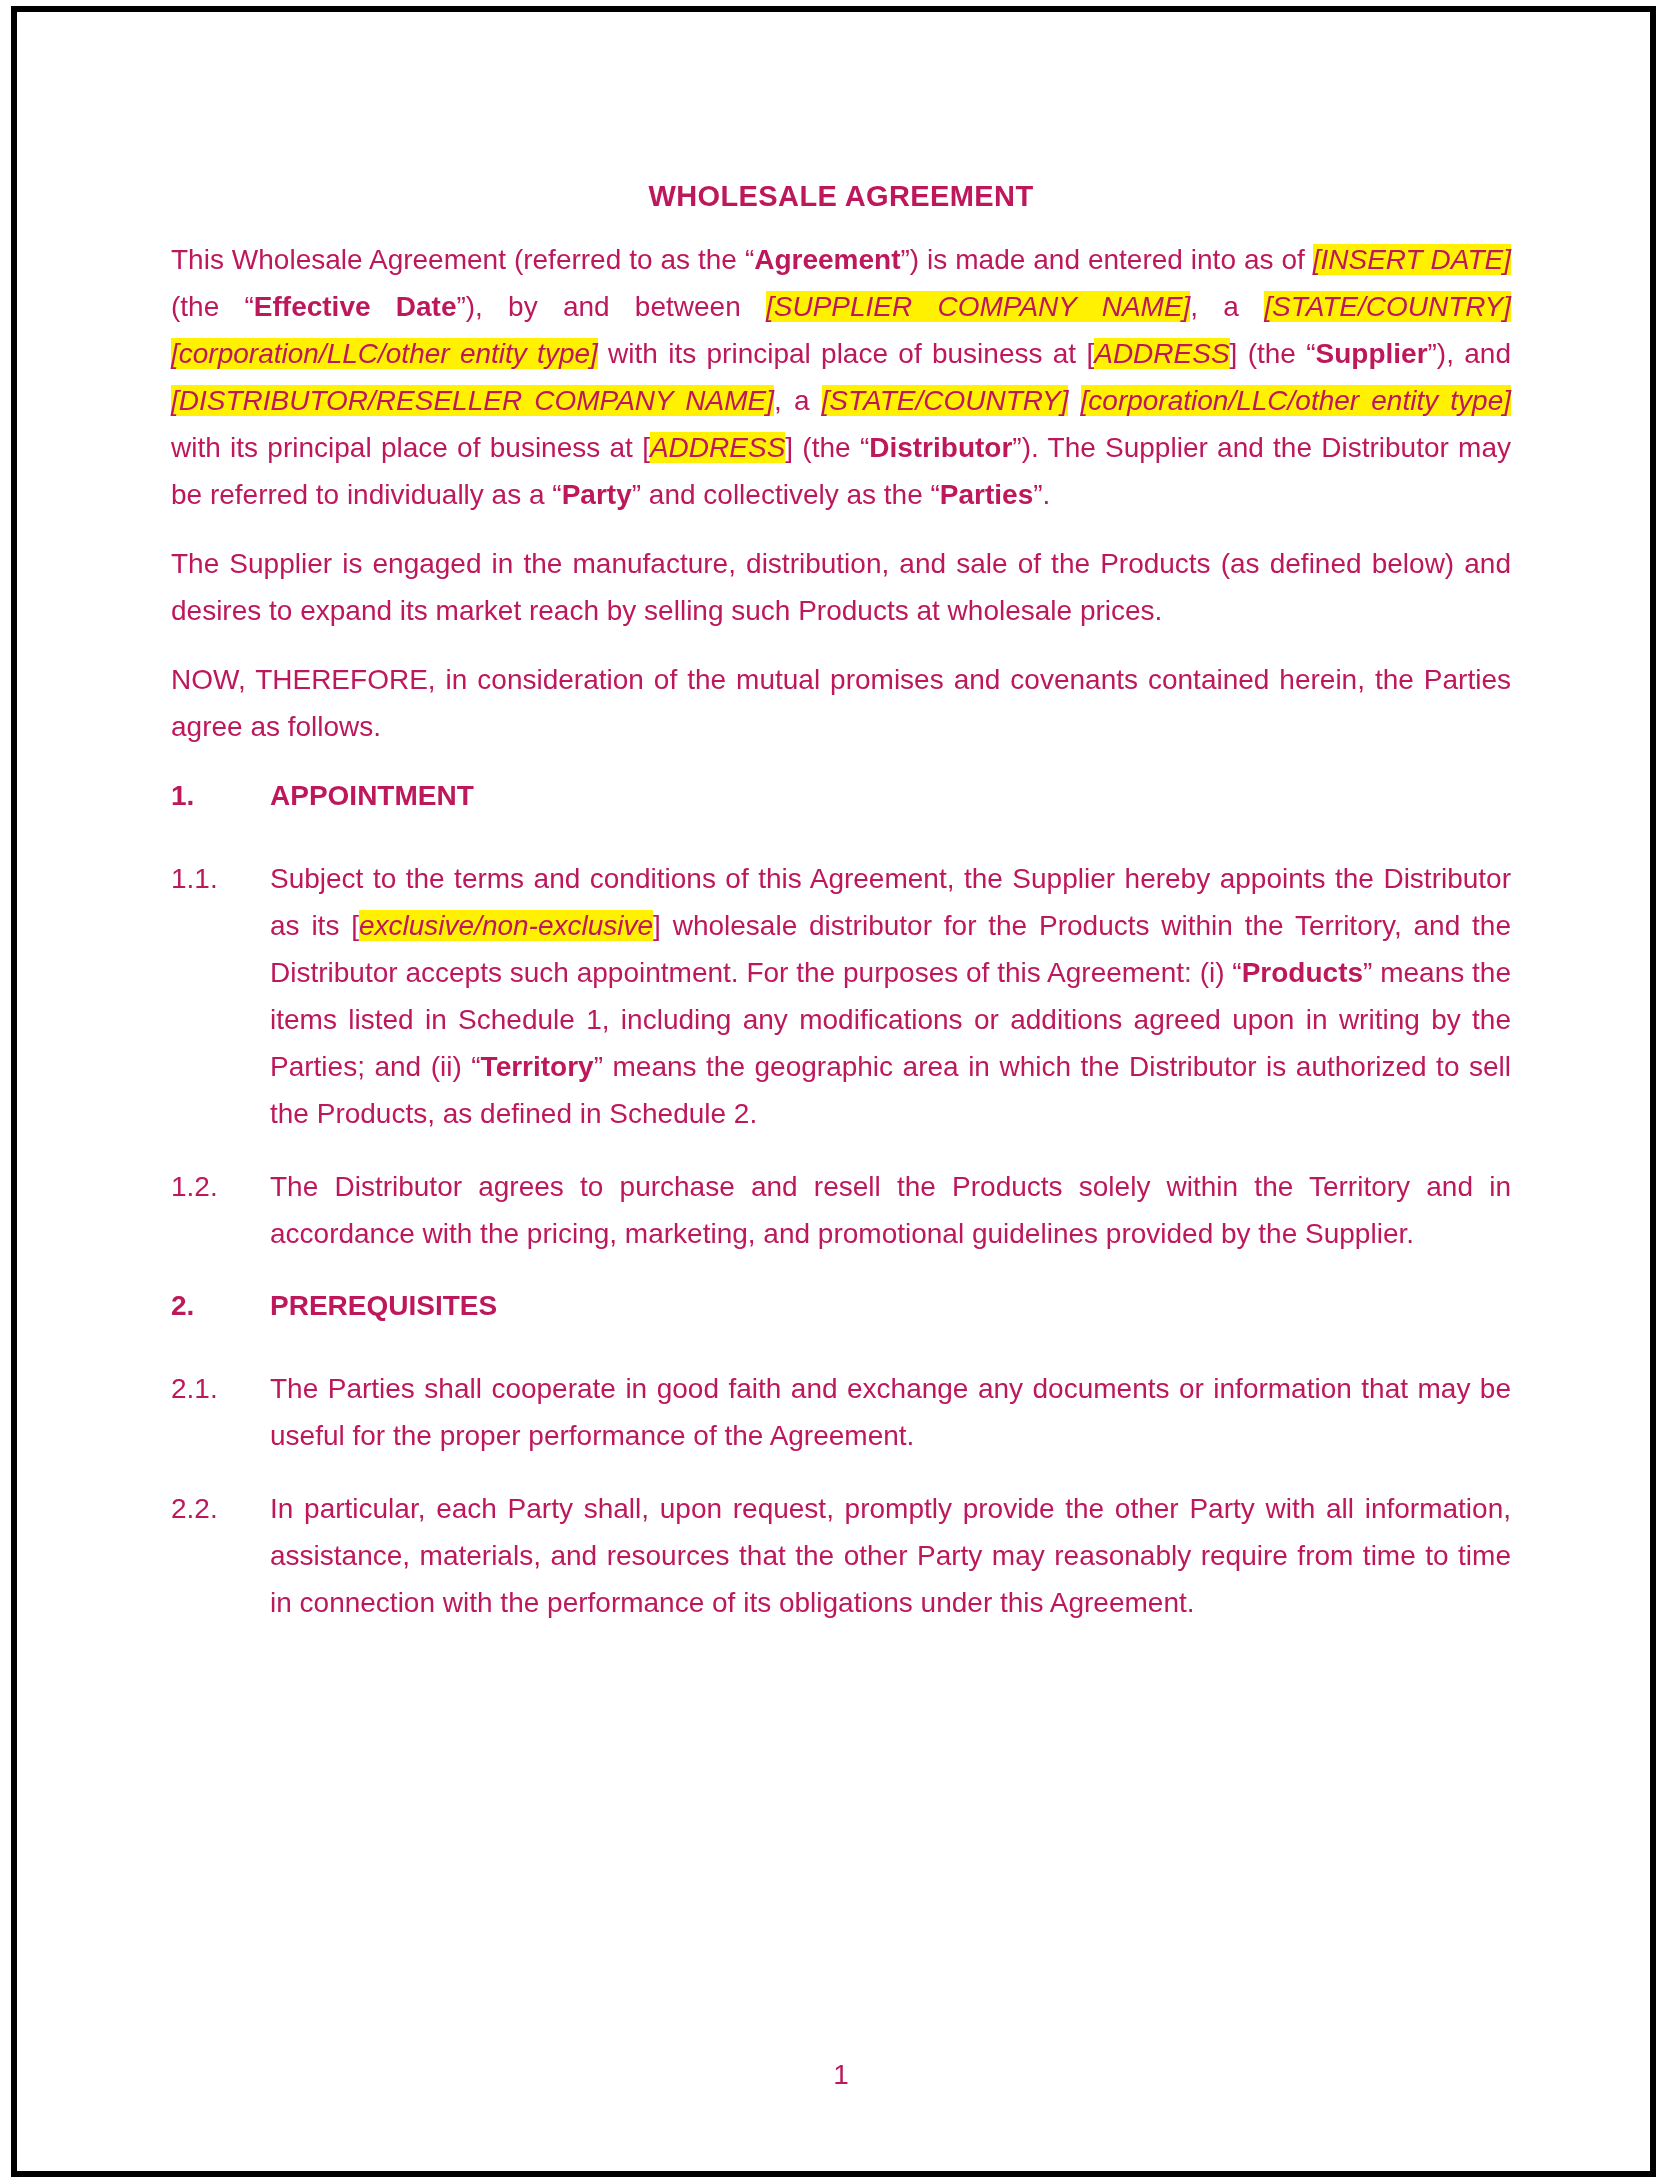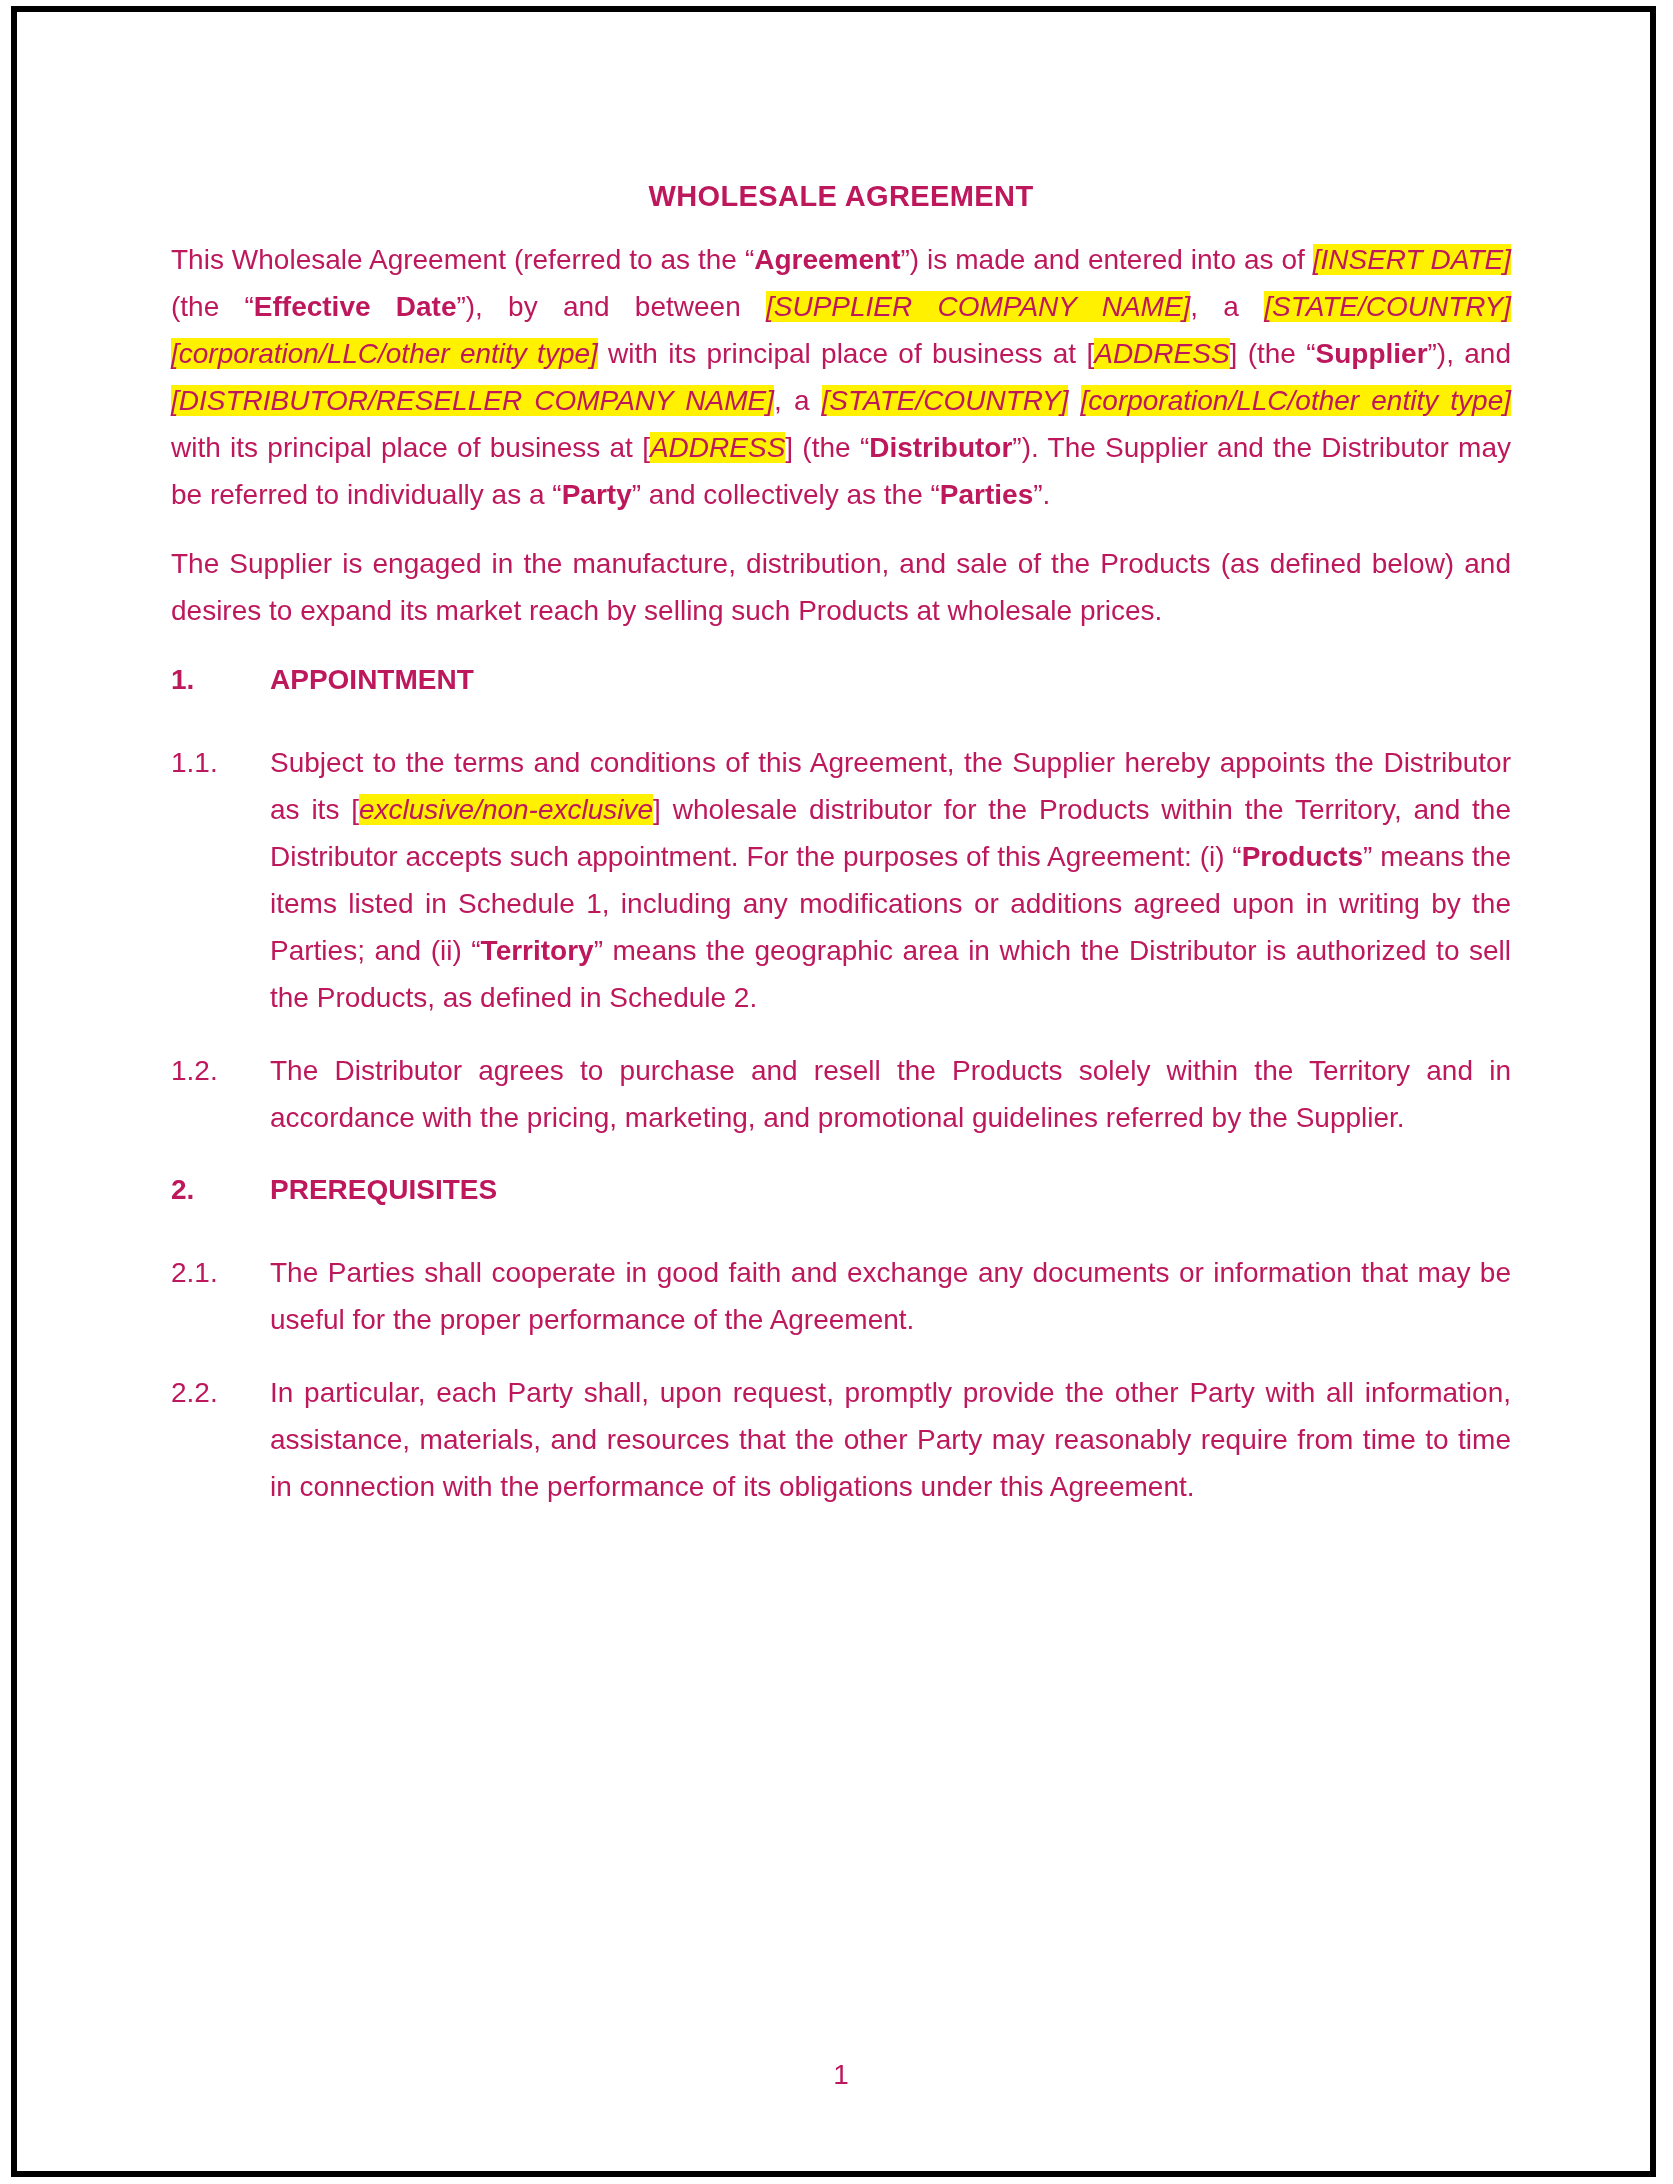--- a/index.html
+++ b/index.html
@@ -69,23 +69,24 @@
 </head>
 <body>
 
 <div class="page">
   <div class="frame"></div>
   <div class="content">
     <h1 class="title">WHOLESALE AGREEMENT</h1>
     <div>
         <p class="block para"><span>This Wholesale Agreement (referred to as the “</span><span class="bold">Agreement</span><span>”) is made and entered into as of </span><span class="hl">[INSERT DATE]</span><span> (the “</span><span class="bold">Effective Date</span><span>”), by and between </span><span class="hl">[SUPPLIER COMPANY NAME]</span><span>, a </span><span class="hl">[STATE/COUNTRY]</span><span> </span><span class="hl">[corporation/LLC/other entity type]</span><span> with its principal place of business at [</span><span class="hl">ADDRESS</span><span>] (the “</span><span class="bold">Supplier</span><span>”), and </span><span class="hl">[DISTRIBUTOR/RESELLER COMPANY NAME]</span><span>, a </span><span class="hl">[STATE/COUNTRY]</span><span> </span><span class="hl">[corporation/LLC/other entity type]</span><span> with its principal place of business at [</span><span class="hl">ADDRESS</span><span>] (the “</span><span class="bold">Distributor</span><span>”). The Supplier and the Distributor may be referred to individually as a “</span><span class="bold">Party</span><span>” and collectively as the “</span><span class="bold">Parties</span><span>”.</span></p>
         <p class="block para"><span>The Supplier is engaged in the manufacture, distribution, and sale of the Products (as defined below) and desires to expand its market reach by selling such Products at wholesale prices.</span></p>
+        <p class="block para"><span>NOW, THEREFORE, in consideration of the mutual promises and covenants contained herein, the Parties agree as follows.</span></p>
         <div class="block heading"><span class="num">1.</span><span>APPOINTMENT</span></div>
         <div class="block numbered"><span class="num">1.1.</span><span>Subject to the terms and conditions of this Agreement, the Supplier hereby appoints the Distributor as its [</span><span class="hl">exclusive/non-exclusive</span><span>] wholesale distributor for the Products within the Territory, and the Distributor accepts such appointment. For the purposes of this Agreement: (i) “</span><span class="bold">Products</span><span>” means the items listed in Schedule 1, including any modifications or additions agreed upon in writing by the Parties; and (ii) “</span><span class="bold">Territory</span><span>” means the geographic area in which the Distributor is authorized to sell the Products, as defined in Schedule 2.</span></div>
-        <div class="block numbered"><span class="num">1.2.</span><span>The Distributor agrees to purchase and resell the Products solely within the Territory and in accordance with the pricing, marketing, and promotional guidelines referred by the Supplier.</span></div>
+        <div class="block numbered"><span class="num">1.2.</span><span>The Distributor agrees to purchase and resell the Products solely within the Territory and in accordance with the pricing, marketing, and promotional guidelines provided by the Supplier.</span></div>
         <div class="block heading"><span class="num">2.</span><span>PREREQUISITES</span></div>
         <div class="block numbered"><span class="num">2.1.</span><span>The Parties shall cooperate in good faith and exchange any documents or information that may be useful for the proper performance of the Agreement.</span></div>
         <div class="block numbered"><span class="num">2.2.</span><span>In particular, each Party shall, upon request, promptly provide the other Party with all information, assistance, materials, and resources that the other Party may reasonably require from time to time in connection with the performance of its obligations under this Agreement.</span></div>
       </div>
   </div>
   <div class="footer">
     <span>1</span>
   </div>
 </div>
 

